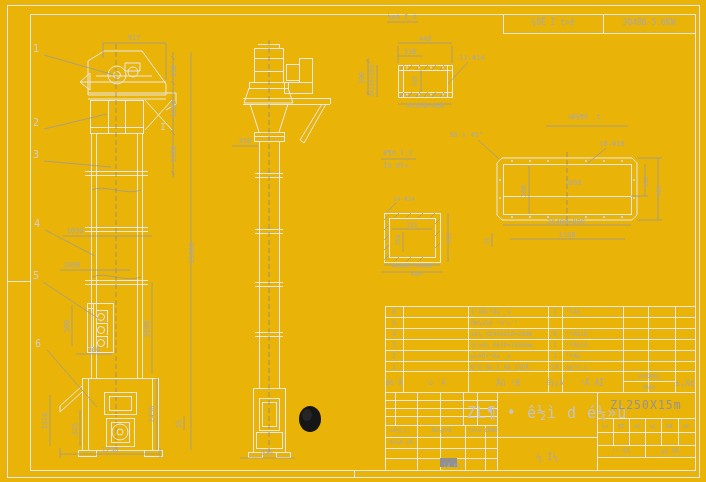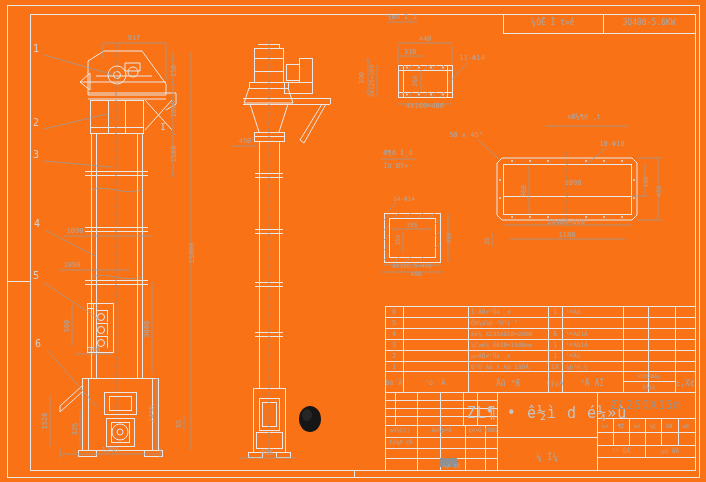--- a/index.html
+++ b/index.html
@@ -1,16 +1,16 @@
 <!DOCTYPE html>
 <html><head>
 <meta charset="utf-8">
 <style>
   html,body{margin:0;padding:0;background:#000;}
-  .stage{position:relative;width:706px;height:482px;background:#f97316;overflow:hidden;
+  .stage{position:relative;width:706px;height:482px;background:#eab308;overflow:hidden;
          font-family:"DejaVu Sans Mono", monospace;}
   svg{position:absolute;left:0;top:0;}
   .s1{stroke:#e8e8e8;stroke-width:1;fill:none;shape-rendering:crispEdges;}
   .s1s{stroke:#e8e8e8;stroke-width:1;fill:none;}
   .s2{stroke:#9b9b9b;stroke-width:0.8;fill:none;}
   .sd{stroke:#8a8a8a;stroke-width:0.8;fill:none;stroke-dasharray:5 3;}
   .cr{stroke:#e8e8e8;stroke-width:1;fill:none;}
   text{fill:#a8a8a8;font-family:"DejaVu Sans Mono",monospace;font-size:7px;text-anchor:middle;}
   .t5{font-size:5.5px;}
   .t6{font-size:6px;}

